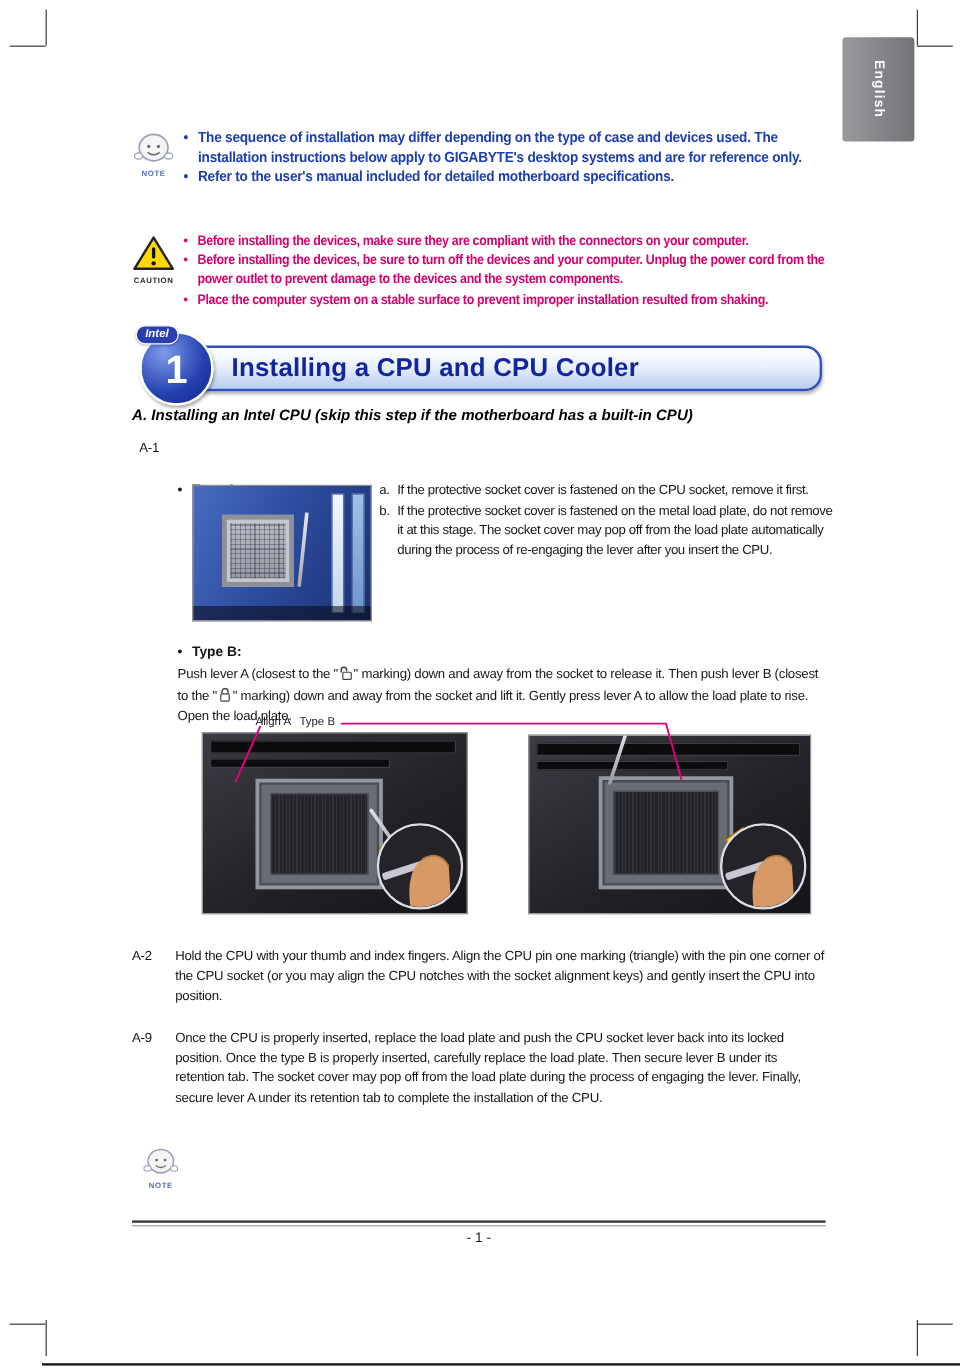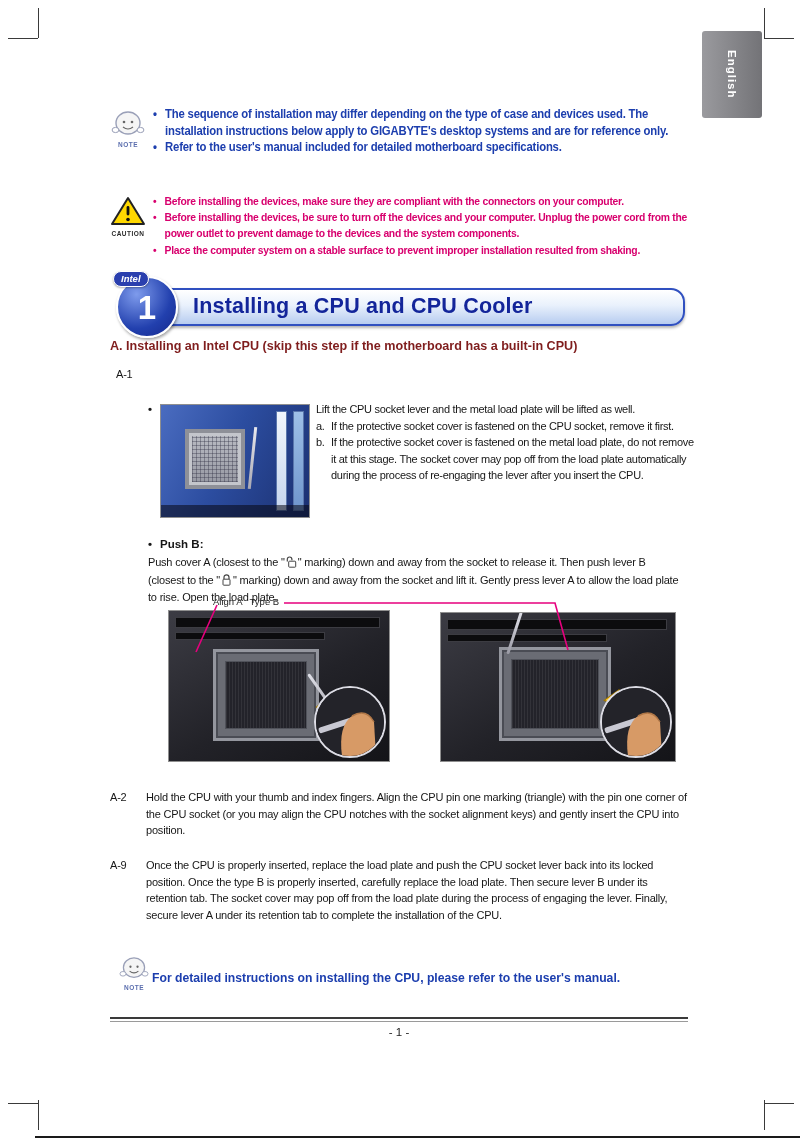--- a/index.html
+++ b/index.html
@@ -51,21 +51,21 @@
     display: flex; align-items: center; justify-content: center; z-index: 3;
   }
   .step-num { color: #fff; font-size: 33px; font-weight: bold; line-height: 1; }
   .step-ribbon {
     position: absolute; top: -7px; left: -5px; background: #2a3fae; color: #fff;
     font-size: 9.5px; font-style: italic; font-weight: bold; padding: 1px 7px 2px;
     border: 1.5px solid #fff; border-radius: 8px; box-shadow: 0 1px 2px rgba(0,0,0,.3);
   }
 
   
-  .section-heading { position: absolute; left: 110px; top: 339px; font-size: 12.6px; font-weight: bold; color: #7f1d1d; }
+  .section-heading { position: absolute; left: 110px; top: 339px; font-size: 12.6px; font-weight: bold; color: #000000; font-style: italic; }
   .para { position: absolute; font-size: 11px; letter-spacing: -0.2px; line-height: 16.5px; }
   .hang { padding-left: 36px; }
   .para-label { position: absolute; left: 0; top: 0; }
   .type-label { position: absolute; font-size: 11.5px; font-weight: bold; }
   .type-label .bullet-dot { margin-right: 8px; }
   .sub-item { position: relative; padding-left: 15px; }
   .sub-label { position: absolute; left: 0; top: 0; }
   .inline-icon { display: inline-block; vertical-align: -2px; margin: 0 1px; }
 
   
@@ -176,37 +176,36 @@
     <div class="pa-socket">
         <div class="pa-socket-grid"></div>
       </div>
     <div class="pa-lever"></div>
     <div class="pa-slot s1"></div>
     <div class="pa-slot s2"></div>
     <div class="pa-dark"></div>
   </div>
 
   <div class="para" style="left:316px;top:401px;width:380px;letter-spacing:-0.3px">
-    <div>Lift the CPU socket lever and the metal load plate will be lifted as well.</div>
     <div class="sub-item">
       <span class="sub-label">a.</span>
       <span>If the protective socket cover is fastened on the CPU socket, remove it first.</span>
     </div>
     <div class="sub-item">
       <span class="sub-label">b.</span>
       <span>If the protective socket cover is fastened on the metal load plate, do not remove it at this stage. The socket cover may pop off from the load plate automatically during the process of re-engaging the lever after you insert the CPU.</span>
     </div>
   </div>
 
   <div class="type-label" style="left:148px;top:538px">
-    <span class="bullet-dot">•</span><b>Push B:</b>
+    <span class="bullet-dot">•</span><b>Type B:</b>
   </div>
 
   <div class="para" style="left:148px;top:555px;width:536px;line-height:15.5px">
-    <span>Push cover A (closest to the "</span><span class="inline-icon"><svg width="11" height="12" viewBox="0 0 11 12">
+    <span>Push lever A (closest to the "</span><span class="inline-icon"><svg width="11" height="12" viewBox="0 0 11 12">
           <path d="M1.3 5.4 V3.3 a2.3 2.3 0 0 1 4.6 0 V4.3" fill="none" stroke="#444" stroke-width="1.2"></path>
           <rect x="2.7" y="5.2" width="7" height="6" rx="0.8" fill="#fff" stroke="#444" stroke-width="1"></rect>
         </svg></span><span>" marking) down and away from the socket to release it. Then push lever B (closest to the "</span><span class="inline-icon"><svg width="11" height="12" viewBox="0 0 11 12">
           <path d="M3 5.4 V3.3 a2.5 2.5 0 0 1 5 0 V5.4" fill="none" stroke="#444" stroke-width="1.2"></path>
           <rect x="2" y="5.2" width="7" height="6" rx="0.8" fill="#fff" stroke="#444" stroke-width="1"></rect>
         </svg></span><span>" marking) down and away from the socket and lift it. Gently press lever A to allow the load plate to rise. Open the load plate.</span>
   </div>
 
   <div class="lever-labels">
     <span>Align A</span><span>Type B</span>
@@ -271,18 +270,17 @@
     <svg width="30" height="25" viewBox="0 0 34 28">
       <ellipse cx="17" cy="13" rx="12" ry="11" fill="#f5f5f5" stroke="#9aa0b8" stroke-width="1.4"></ellipse>
       <circle cx="13" cy="12" r="1.3" fill="#666"></circle>
       <circle cx="21" cy="12" r="1.3" fill="#666"></circle>
       <path d="M12 17 q5 4 10 0" fill="none" stroke="#666" stroke-width="1.2"></path>
       <ellipse cx="4.5" cy="20" rx="3.4" ry="2.6" fill="#fff" stroke="#9aa0b8"></ellipse>
       <ellipse cx="29.5" cy="20" rx="3.4" ry="2.6" fill="#fff" stroke="#9aa0b8"></ellipse>
     </svg>
     <div class="icon-label note-label">NOTE</div>
   </div>
-  <div class="bottom-note-text">For detailed instructions on installing the CPU, please refer to the user's manual.</div>
 
   <div class="footer-rule"></div>
   <div class="page-num">- 1 -</div>
 
 </div>
 
 </body></html>

